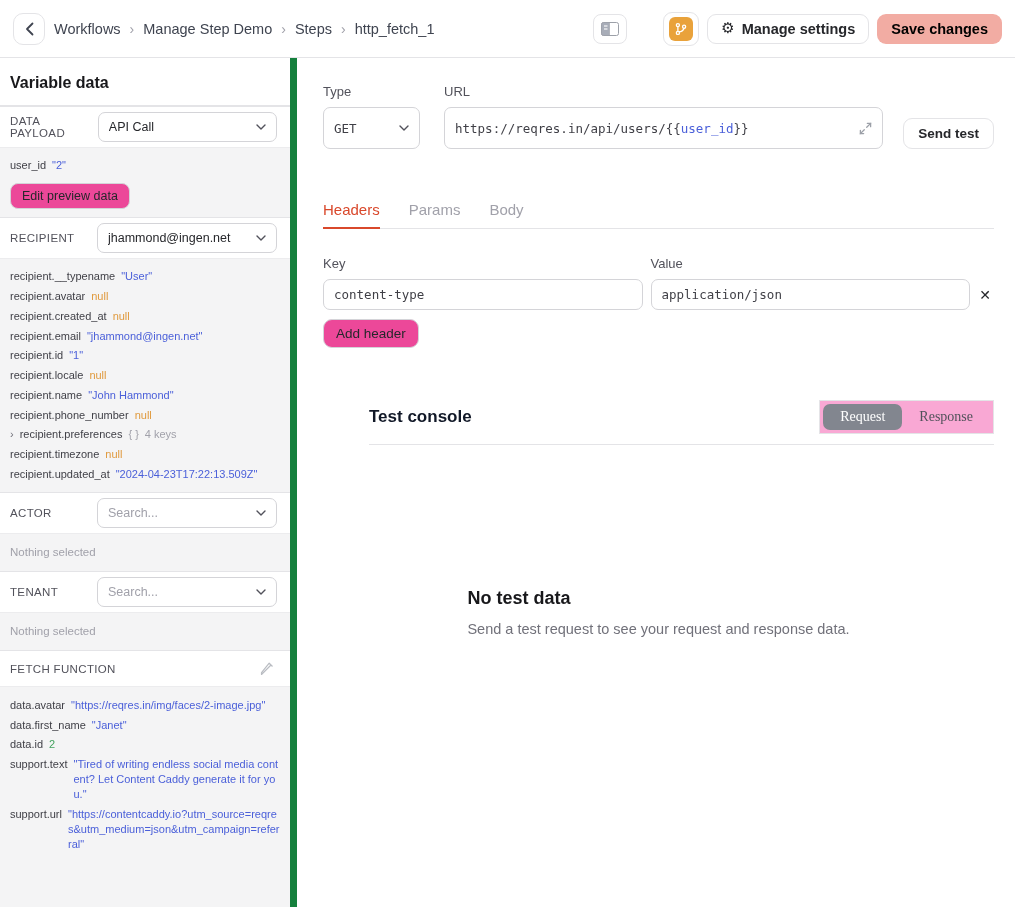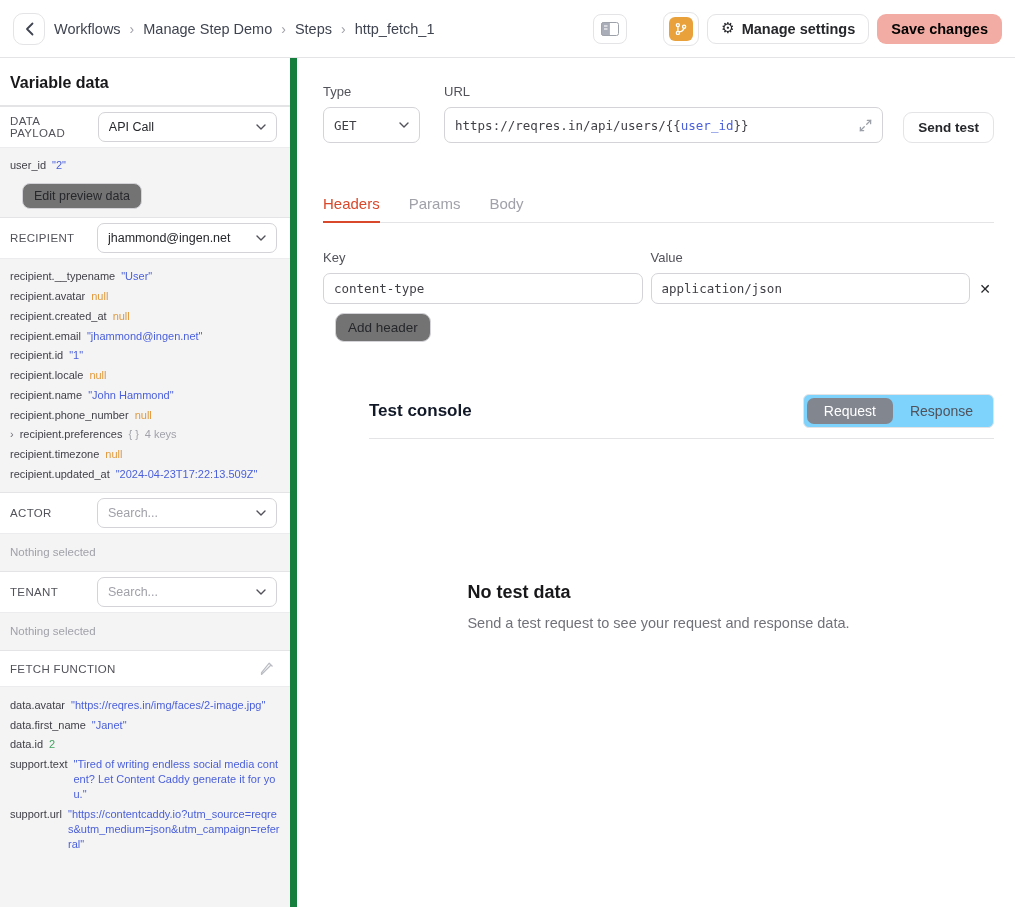--- a/index.html
+++ b/index.html
@@ -35,31 +35,31 @@
   .band { background:#f4f4f5; padding:8px 8px 8px 10px; border-top:1px solid #ececee; }
   .kv-row { display:flex; align-items:flex-start; gap:6px; padding:2.4px 0; font-size:11px; line-height:15px; }
   .kv-key { flex:none; color:#3f3f46; }
   .kv-chevron { flex:none; color:#71717a; font-size:11px; line-height:15px; cursor:pointer; }
   .kv-val { word-break:break-all; font-weight:500; }
   .v-string { color:#4a5fd9; }
   .v-null { color:#e09a3e; }
   .v-number { color:#43a25f; }
   .v-object { color:#a1a1aa; font-weight:400; }
   .kv-meta { color:#a1a1aa; flex:none; }
-  .small-btn { display:inline-block; background:#737373; border:1px solid #d4d4d8; border-radius:8px; font-size:12.5px; font-weight:500; color:#26272b; padding:5px 11px; margin-top:7px; cursor:pointer; font-family:inherit;margin-left:12px; }
+  .small-btn { display:inline-block; background:#ec4899; border:1px solid #d4d4d8; border-radius:8px; font-size:12.5px; font-weight:500; color:#26272b; padding:5px 11px; margin-top:7px; cursor:pointer; font-family:inherit; }
   .empty-band { background:#f4f4f5; border-top:1px solid #ececee; padding:12px 10px; font-size:11.5px; color:#a1a1aa; min-height:38px; }
   .pencil-btn { background:none; border:none; cursor:pointer; display:flex; padding:2px; }
 
   
   .main { flex:1; min-width:0; padding:26px 21px 0 26px; overflow:hidden; }
   .req-row { display:flex; align-items:flex-end; }
   .field-label { font-size:13px; color:#52525b; margin-bottom:8px; }
   .type-col { width:97px; flex:none; }
   .url-col { flex:1; margin-left:24px; min-width:0; }
-  .control { height:36px; border:1px solid #d4d4d8; border-radius:7px; background:#fff; display:flex; align-items:center; padding:12px 10px; font-family:"DejaVu Sans Mono","Liberation Mono",monospace; font-size:12.5px; color:#3f3f46;gap:32px; }
+  .control { height:42px; border:1px solid #d4d4d8; border-radius:7px; background:#fff; display:flex; align-items:center; padding:12px 10px; font-family:"DejaVu Sans Mono","Liberation Mono",monospace; font-size:12.5px; color:#3f3f46;gap:32px; }
   .type-select { cursor:pointer; justify-content:space-between; }
   .url-input { cursor:text; }
   .url-text { flex:1; white-space:nowrap; overflow:hidden; }
   .url-var { color:#4a5fd9; }
   .expand-btn { flex:none; background:none; border:none; cursor:pointer; display:flex; padding:0 0 0 8px; }
   .send-btn { flex:none; margin-left:20px; height:31px; background:#fff; border:1px solid #e4e4e7; border-radius:9px; font-size:13.5px; font-weight:600; color:#26272b; padding:0 14px; cursor:pointer; font-family:inherit; }
 
   .tabs { display:flex; gap:29px; margin-top:52px; border-bottom:1px solid #e4e4e7; }
   .tab { font-size:15px; color:#a1a1aa; padding-bottom:9px; cursor:pointer; border-bottom:2px solid transparent; margin-bottom:-1px; }
   .tab.active { color:#d9482b; border-bottom-color:#d9482b; }
@@ -67,21 +67,21 @@
   .hdr-labels { display:flex; margin-top:27px; }
   .hdr-row { display:flex; align-items:center; }
   .hdr-col-key { flex:1; min-width:0; }
   .hdr-col-val { flex:1; min-width:0; margin-left:8px; }
   .hdr-input { width:100%; height:31px; border:1px solid #d4d4d8; border-radius:7px; background:#fff; font-family:"DejaVu Sans Mono","Liberation Mono",monospace; font-size:12.5px; color:#3f3f46; padding:0 10px; outline:none; }
   .remove-btn { flex:none; width:24px; background:none; border:none; font-size:14px; color:#26272b; cursor:pointer; text-align:center; padding:0 0 0 6px; }
   .add-header { margin-top:9px; padding:6px 12px; font-size:13.5px; border-radius:9px; }
 
   .console-head { display:flex; align-items:center; justify-content:space-between; margin-top:52px; padding-bottom:10px; border-bottom:1px solid #e4e4e7;margin-left:46px; }
   .console-title { font-size:17px; font-weight:700; color:#111827; }
-  .segmented { display:flex; border:1px solid #e4e4e7; border-radius:6px; padding:3px; background:#7dd3fc; }
+  .segmented { display:flex; border:1px solid #e4e4e7; border-radius:0; padding:3px; background:#f9a8d4;font-family:Liberation Serif, serif; }
   .seg-item { font-size:14px; color:#52525b; padding:5px 17px; border-radius:7px; cursor:pointer; }
   .seg-item.active { background:#82868f; color:#fff; }
 
   .empty-state { width:fit-content; margin:143px auto 0; text-align:left; }
   .empty-title { font-size:18px; font-weight:700; color:#18181b; }
   .empty-sub { font-size:14.5px; color:#71717a; margin-top:12px; }
 
   svg { display:block; }
 </style>
 </head>

